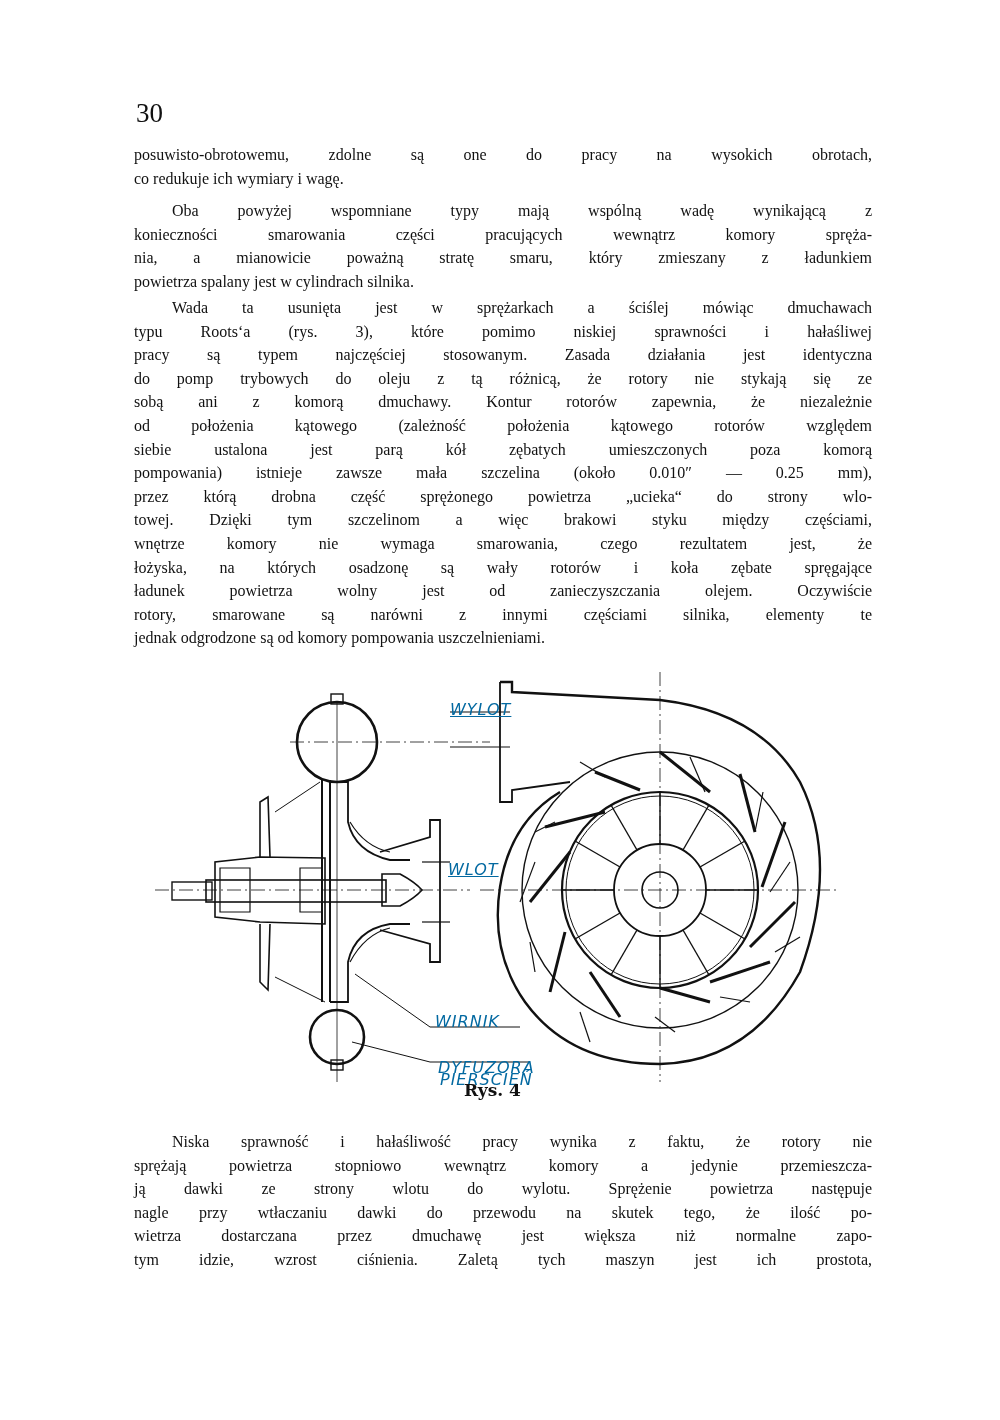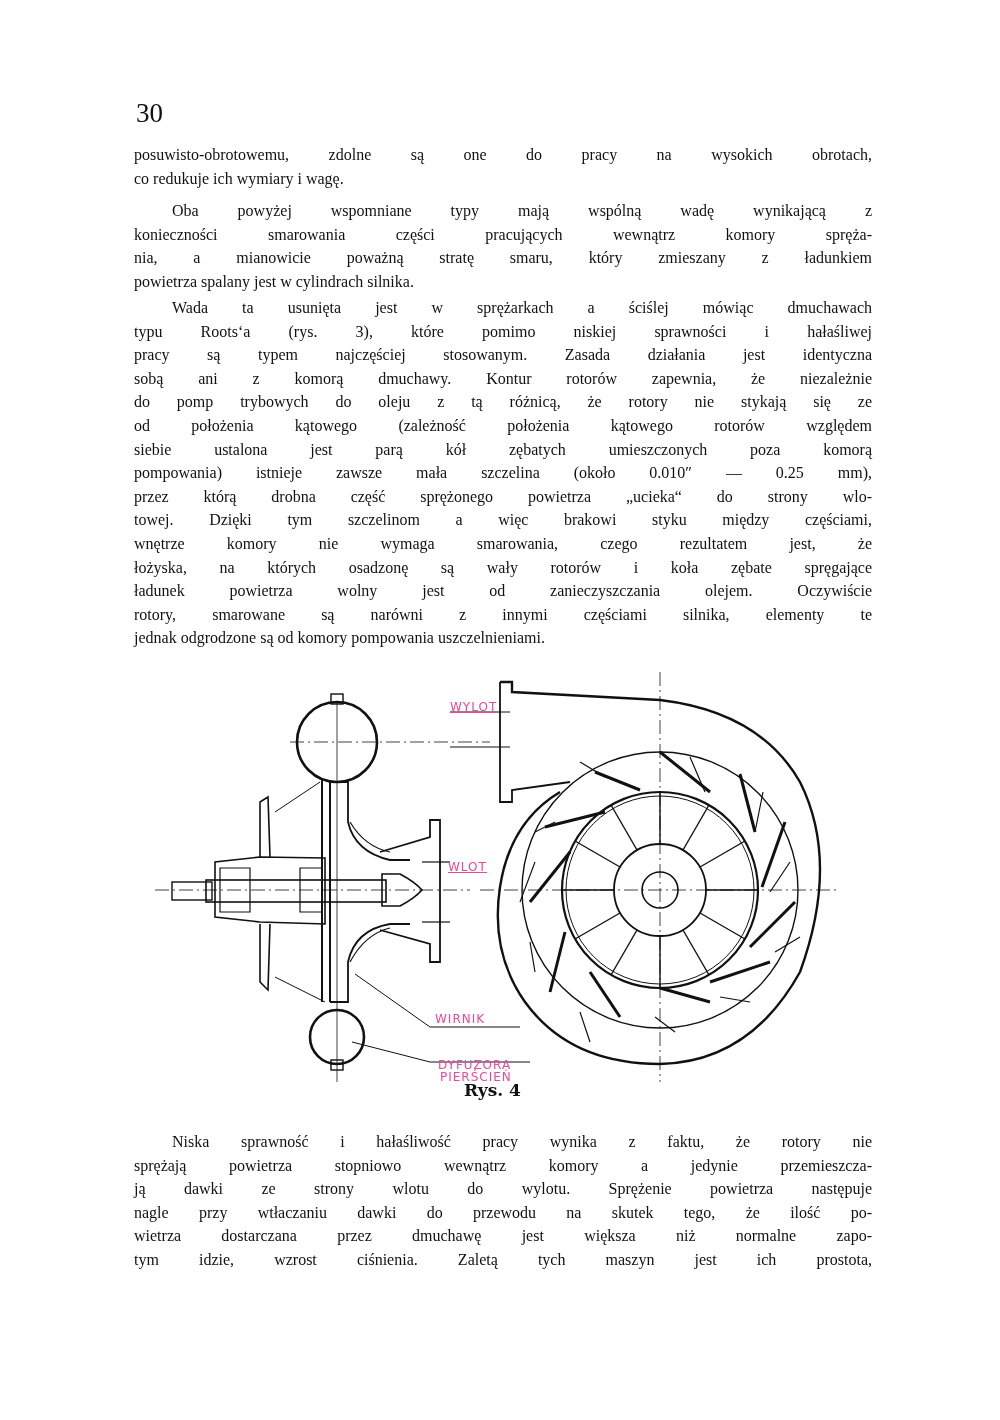--- a/index.html
+++ b/index.html
@@ -10,22 +10,22 @@
            line-height: 23.6px; text-align: justify; }
   .line { display: block; white-space: nowrap; text-align: justify; text-align-last: justify; height: 23.6px; }
   .line.last { text-align-last: left; }
   .indent { padding-left: 38px; }
   #p1 { top: 143px; }
   #p2 { top: 199px; }
   #p3 { top: 296px; }
   #p4 { top: 1130px; }
   .figure { position: absolute; left: 150px; top: 672px; width: 740px; height: 440px; }
   .figure svg { position: absolute; left: 0; top: 0; }
-  .fig-label { position: absolute; font-family: "DejaVu Sans", sans-serif; font-size: 12px;
-               letter-spacing: 1px; color: #ec4899; }
+  .fig-label { position: absolute; font-family: "DejaVu Sans", sans-serif; font-size: 16px;
+               letter-spacing: 1px; color: #0369a1; font-style: italic; }
   .caption { position: absolute; left: 464px; top: 1080px; font-size: 17px; font-weight: bold;
              font-family: "DejaVu Serif", serif; text-align: right; }
 </style>
 </head>
 <body>
 
 <div class="page-number">30</div>
 
 <div id="p1" class="block">
   <span class="line">posuwisto-obrotowemu, zdolne są one do pracy na wysokich obrotach,</span>
@@ -36,22 +36,22 @@
   <span class="line indent">Oba powyżej wspomniane typy mają wspólną wadę wynikającą z</span>
   <span class="line">konieczności smarowania części pracujących wewnątrz komory spręża-</span>
   <span class="line">nia, a mianowicie poważną stratę smaru, który zmieszany z ładunkiem</span>
   <span class="line last">powietrza spalany jest w cylindrach silnika.</span>
 </div>
 
 <div id="p3" class="block">
   <span class="line indent">Wada ta usunięta jest w sprężarkach a ściślej mówiąc dmuchawach</span>
   <span class="line">typu Roots‘a (rys. 3), które pomimo niskiej sprawności i hałaśliwej</span>
   <span class="line">pracy są typem najczęściej stosowanym. Zasada działania jest identyczna</span>
+  <span class="line">do pomp trybowych do oleju z tą różnicą, że rotory nie stykają się ze</span>
   <span class="line">sobą ani z komorą dmuchawy. Kontur rotorów zapewnia, że niezależnie</span>
-  <span class="line">do pomp trybowych do oleju z tą różnicą, że rotory nie stykają się ze</span>
   <span class="line">od położenia kątowego (zależność położenia kątowego rotorów względem</span>
   <span class="line">siebie ustalona jest parą kół zębatych umieszczonych poza komorą</span>
   <span class="line">pompowania) istnieje zawsze mała szczelina (około 0.010″ — 0.25 mm),</span>
   <span class="line">przez którą drobna część sprężonego powietrza „ucieka“ do strony wlo-</span>
   <span class="line">towej. Dzięki tym szczelinom a więc brakowi styku między częściami,</span>
   <span class="line">wnętrze komory nie wymaga smarowania, czego rezultatem jest, że</span>
   <span class="line">łożyska, na których osadzonę są wały rotorów i koła zębate spręgające</span>
   <span class="line">ładunek powietrza wolny jest od zanieczyszczania olejem. Oczywiście</span>
   <span class="line">rotory, smarowane są narówni z innymi częściami silnika, elementy te</span>
   <span class="line last">jednak odgrodzone są od komory pompowania uszczelnieniami.</span>

